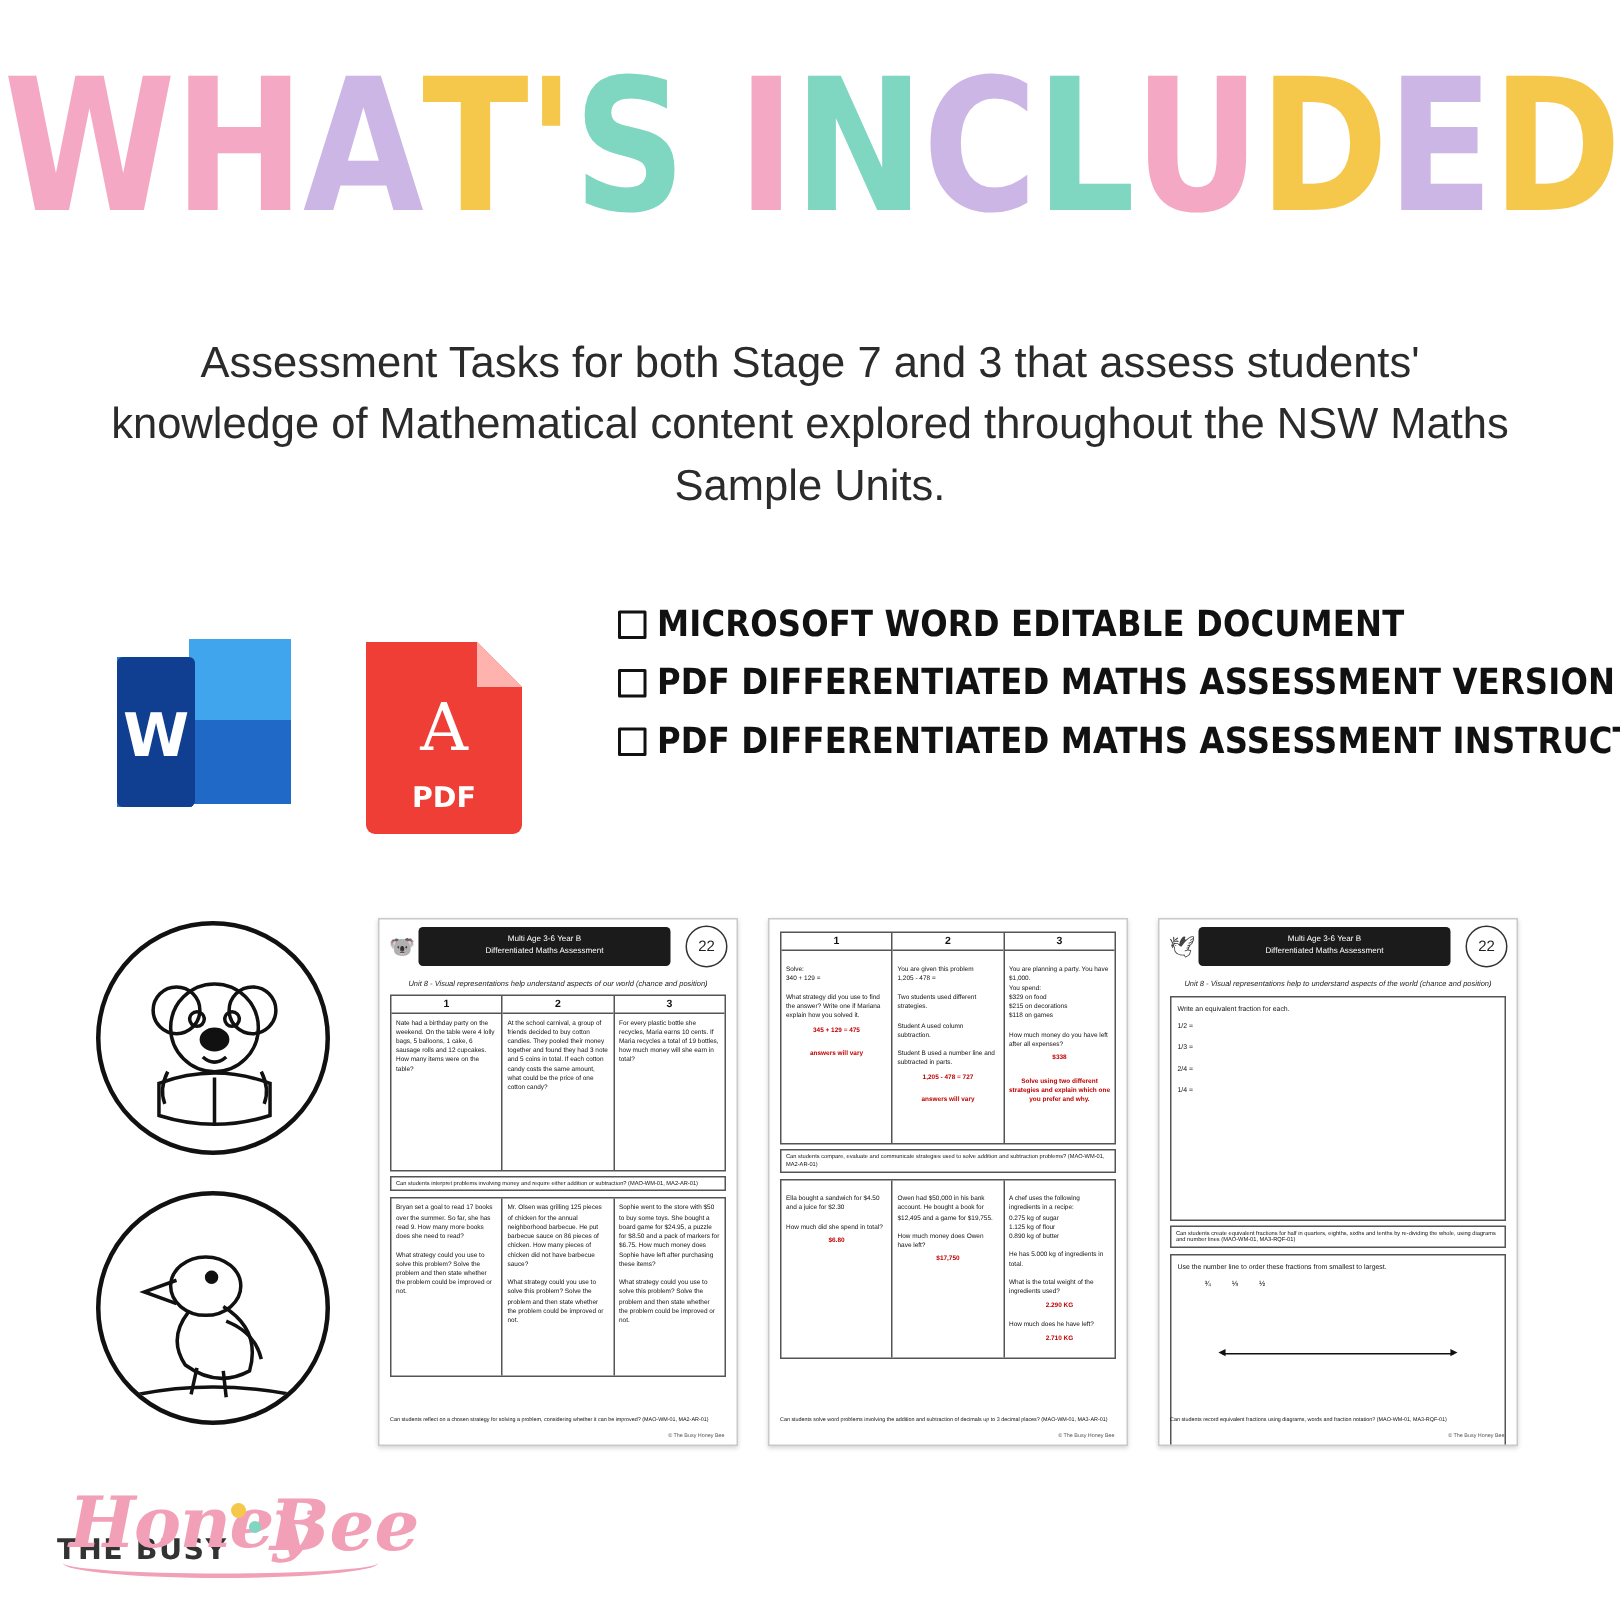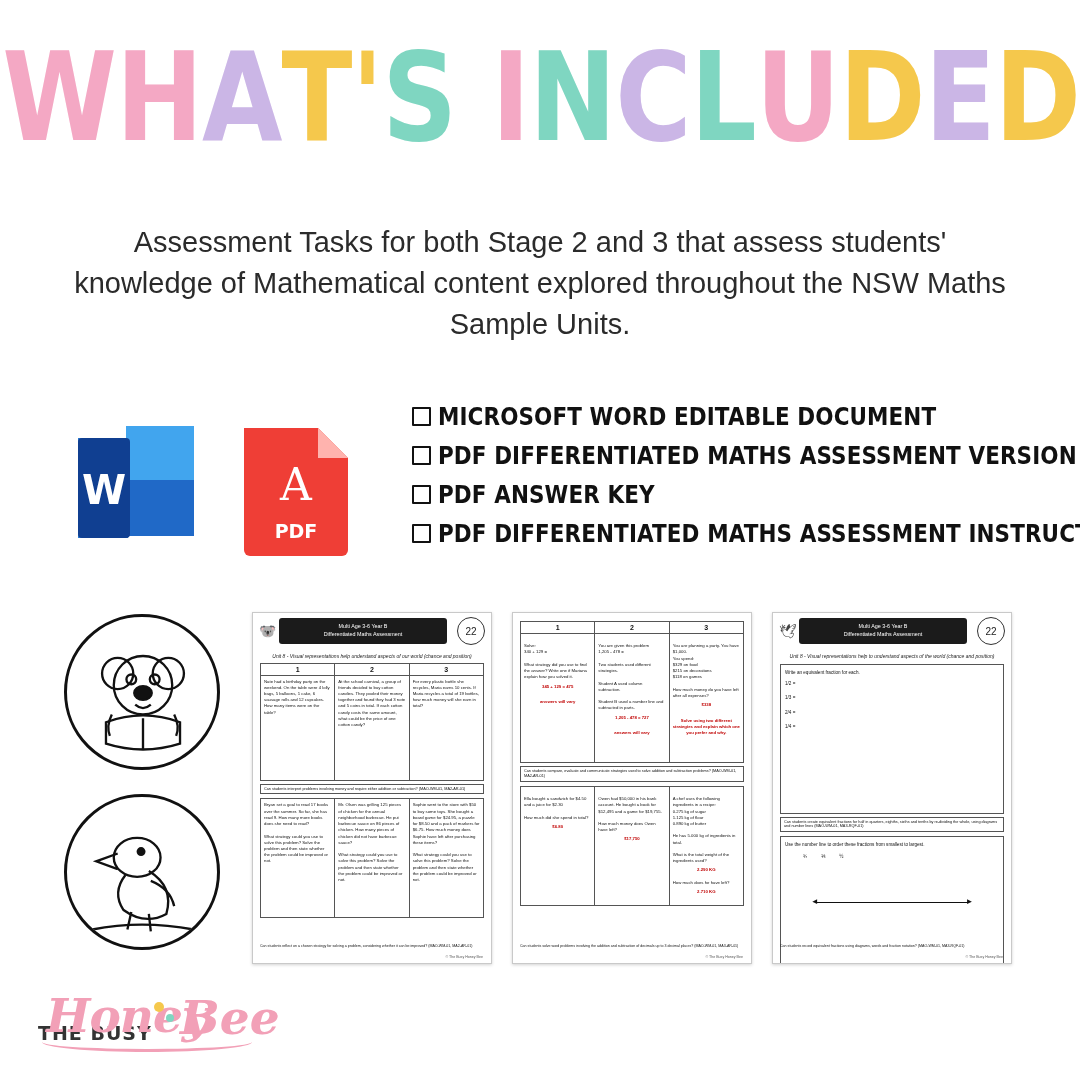--- a/index.html
+++ b/index.html
@@ -170,21 +170,21 @@
   .logo .dot-y { position:absolute; left:126px; top:30px; width:10px; height:10px; background:#f5c84c; border-radius:50%; }
   .logo .dot-g { position:absolute; left:138px; top:42px; width:8px; height:8px; background:#7fd6c1; border-radius:50%; }
 </style>
 </head>
 <body>
 
 <div class="title-wrap">
   <div class="title" id="title-letters"><span style="color: rgb(244, 168, 196);">W</span><span style="color: rgb(244, 168, 196);">H</span><span style="color: rgb(203, 182, 230);">A</span><span style="color: rgb(245, 200, 76);">T</span><span style="color: rgb(245, 200, 76);">'</span><span style="color: rgb(127, 214, 193);">S</span><span style="color: rgb(255, 255, 255);">&nbsp;</span><span style="color: rgb(244, 168, 196);">I</span><span style="color: rgb(127, 214, 193);">N</span><span style="color: rgb(203, 182, 230);">C</span><span style="color: rgb(127, 214, 193);">L</span><span style="color: rgb(244, 168, 196);">U</span><span style="color: rgb(245, 200, 76);">D</span><span style="color: rgb(203, 182, 230);">E</span><span style="color: rgb(245, 200, 76);">D</span></div>
 </div>
 
-<div class="subtitle">Assessment Tasks for both Stage 2 and 3 that assess students' knowledge of Mathematical content explored throughout the NSW Maths Sample Units.</div>
+<div class="subtitle">Assessment Tasks for both Stage 7 and 3 that assess students' knowledge of Mathematical content explored throughout the NSW Maths Sample Units.</div>
 
 <div class="icons">
 
   <div class="word-icon">
     <svg viewBox="0 0 118 132" width="118" height="132">
       <rect x="0" y="16" width="50" height="100" fill="#2b7cd3"></rect>
       <rect x="48" y="4" width="68" height="56" fill="#41a5ee"></rect>
       <rect x="48" y="58" width="68" height="56" fill="#2b7cd3"></rect>
       <rect x="48" y="58" width="68" height="56" fill="#185abd" opacity="0.55"></rect>
       <rect x="0" y="16" width="52" height="100" rx="4" fill="#103f91"></rect>
@@ -203,24 +203,20 @@
 </div>
 
 <div class="checklist">
   <div class="check-row">
     <div class="checkbox"></div>
     <div class="check-label">MICROSOFT WORD EDITABLE DOCUMENT</div>
   </div>
   <div class="check-row">
     <div class="checkbox"></div>
     <div class="check-label">PDF DIFFERENTIATED MATHS ASSESSMENT VERSION</div>
-  </div>
-  <div class="check-row">
-    <div class="checkbox"></div>
-    <div class="check-label">PDF ANSWER KEY</div>
   </div>
   <div class="check-row">
     <div class="checkbox"></div>
     <div class="check-label">PDF DIFFERENTIATED MATHS ASSESSMENT INSTRUCTIONS</div>
   </div>
 </div>
 
 <div class="previews">
 
   <div class="colouring">

